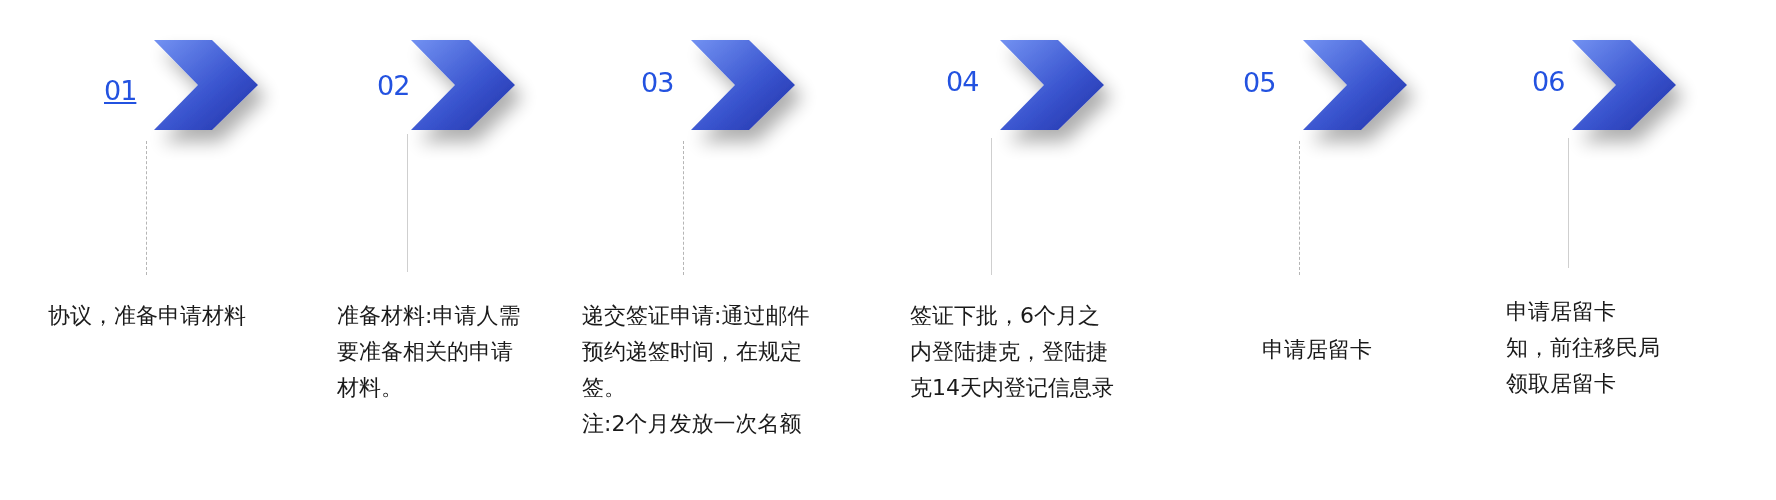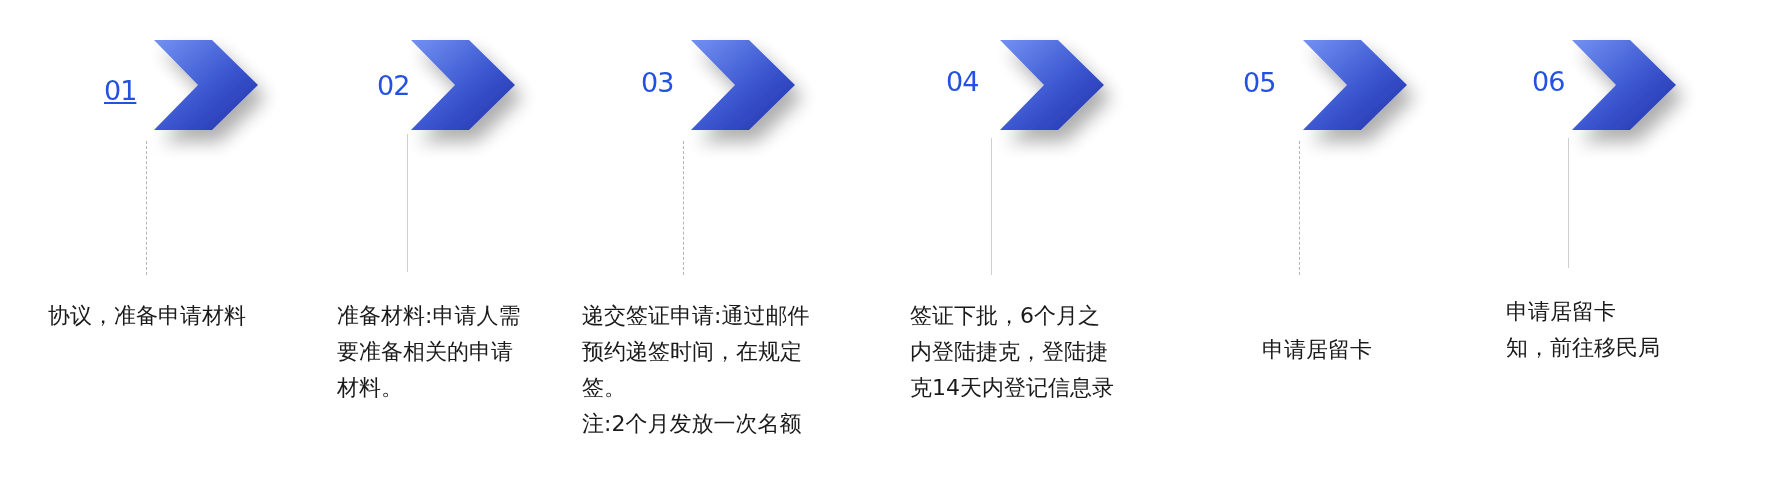--- a/index.html
+++ b/index.html
@@ -116,14 +116,15 @@
   <div class="step-num" style="left:1532px; top:68px;">06</div>
   <div class="chevron" style="left:1572px; top:40px;">
     <svg width="106" height="92" viewBox="0 0 106 92">
         <polygon points="0,0 58,0 104,45 58,90 0,90 44,45" fill="url(#chevGrad)" filter="url(#chevShadow)"></polygon>
       </svg>
   </div>
   <div class="line solid" style="left:1568px; top:138px; height:130px;"></div>
   <div class="desc" style="left:1506px; top:294px;">
     <span class="ln">申请居留卡</span>
     <span class="ln">知，前往移民局</span>
+    <span class="ln">领取居留卡</span>
   </div>
 </div>
 
 </body></html>

